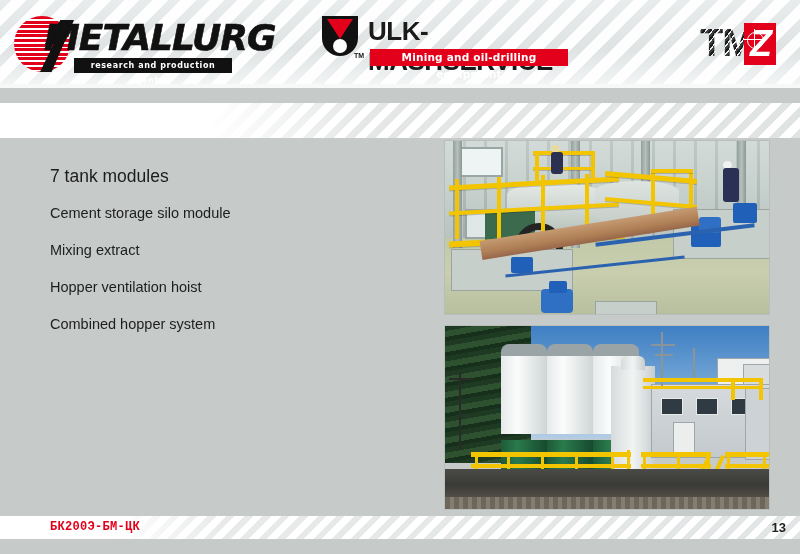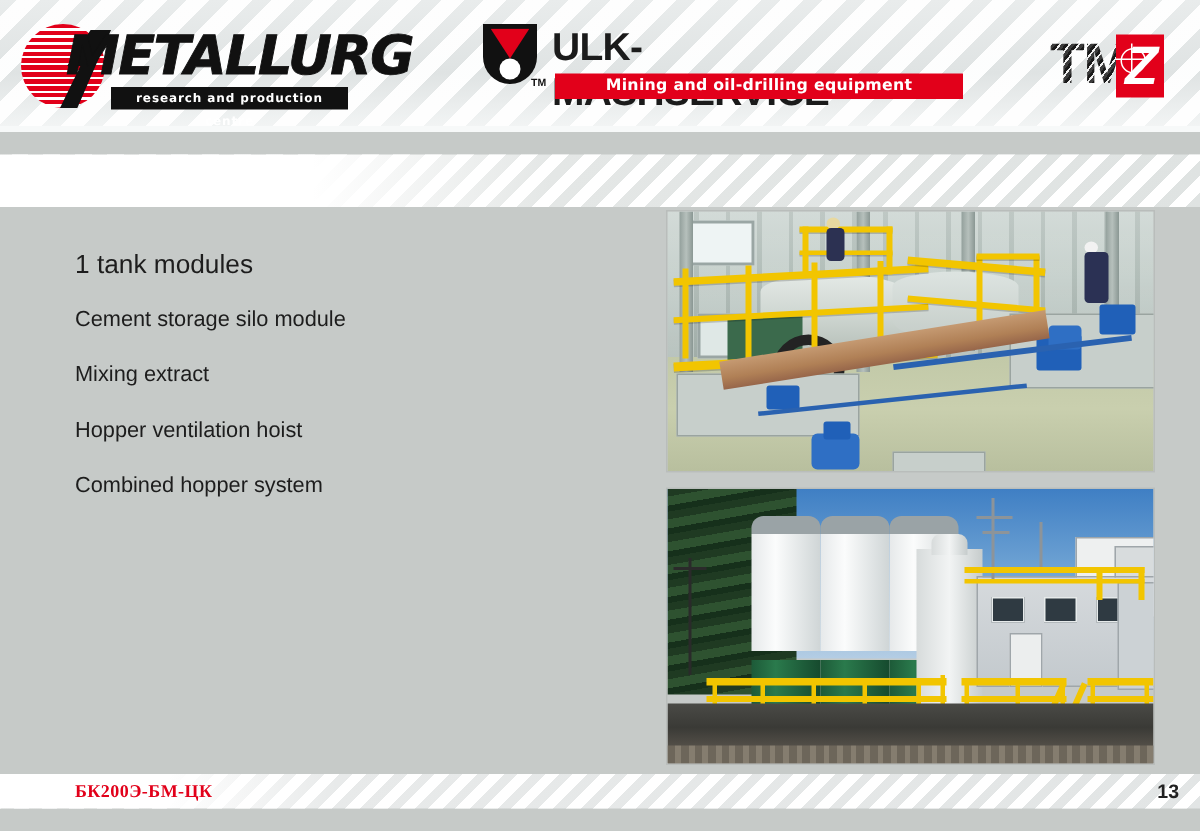--- a/index.html
+++ b/index.html
@@ -139,21 +139,21 @@
     font-family: "Liberation Sans", sans-serif;
     font-size: 26px;
     font-weight: bold;
     letter-spacing: -0.5px;
     color: #1b1b1b;
     line-height: 30px;
   }
   .ulk-sub {
     position: absolute;
     left: 50px; top: 33px;
-    width: 272px; height: 17px;
+    width: 198px; height: 17px;
     background: #e2001a;
     color: #ffffff;
     font-family: "DejaVu Sans", sans-serif;
     font-size: 10.5px;
     font-weight: bold;
     letter-spacing: 0.2px;
     text-align: center;
     line-height: 17px;
   }
 
@@ -393,21 +393,21 @@
         rgba(255,255,255,0) 0px,
         rgba(255,255,255,0) 6px,
         rgba(255,255,255,1) 6px,
         rgba(255,255,255,1) 13px
       ),
       linear-gradient(90deg, #ffffff 0%, #ffffff 14%, #e8eaea 28%, #e2e5e5 100%);
   }
   .footer-code {
     position: absolute;
     left: 50px; top: 520px;
-    font-family: Liberation Serif, serif;
+    font-family: Liberation Mono, monospace;
     font-size: 12px;
     font-weight: bold;
     color: #e2001a;
     letter-spacing: 0.3px;
   }
   .page-num {
     position: absolute;
     right: 14px; top: 520px;
     font-family: "Liberation Sans", sans-serif;
     font-size: 13px;
@@ -444,21 +444,21 @@
       <div class="tmz-tm">TM</div>
       <div class="tmz-box"></div>
       <div class="tmz-z">Z</div>
       <div class="tmz-cross"></div>
     </div>
   </div>
 
   <div class="title-band"></div>
 
   <div class="body-list">
-    <div class="body-item sz-lg">1 tank modules</div>
+    <div class="body-item sz-lg">7 tank modules</div>
     <div class="body-item sz-sm">Cement storage silo module</div>
     <div class="body-item sz-sm">Mixing extract</div>
     <div class="body-item sz-sm">Hopper ventilation hoist</div>
     <div class="body-item sz-sm">Combined hopper system</div>
   </div>
 
   <div class="photo" id="photo-top">
     <div class="t-wall"></div>
     <div class="t-wallpanel"></div>
     <div class="t-floor"></div>

